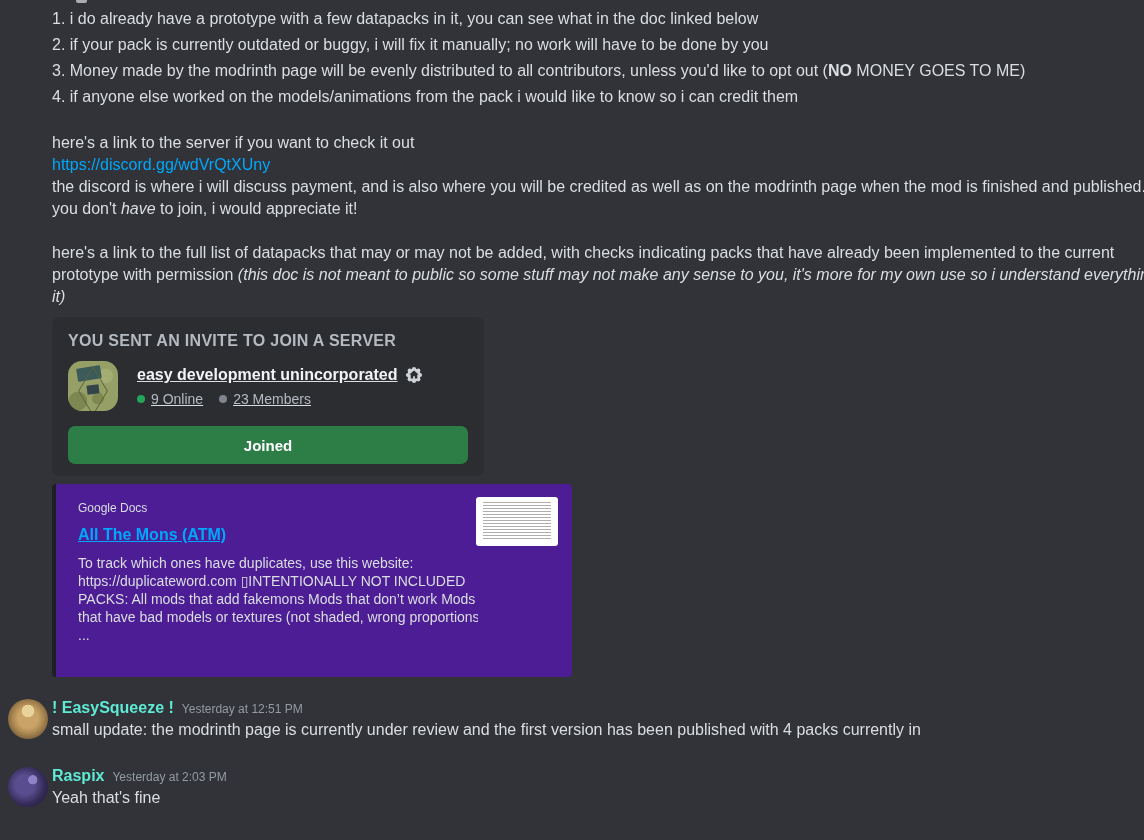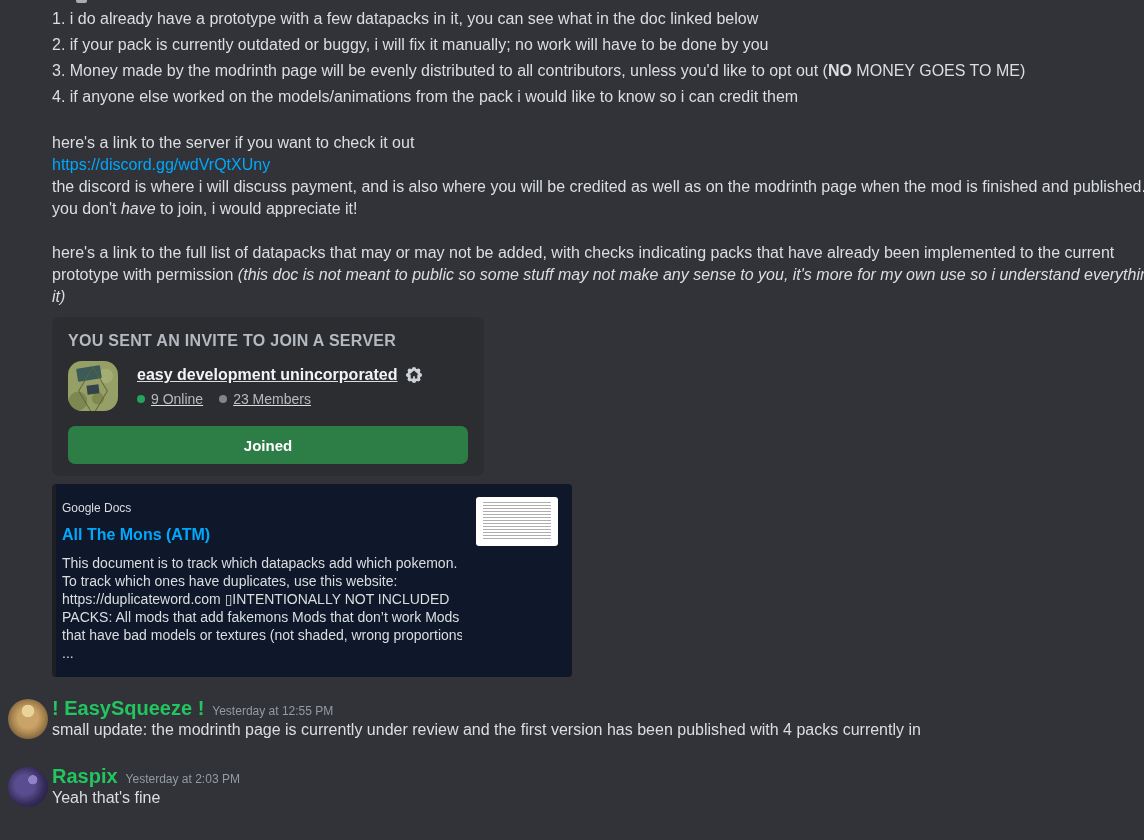--- a/index.html
+++ b/index.html
@@ -44,26 +44,26 @@
   .dot.online{background:#23a55a;}
   .dot.members{background:#80848e;margin-left:16px;}
   .joined-btn{
     margin-top:15px;width:100%;height:38px;border:none;border-radius:7px;
     background:#2d7d46;color:#fff;font-weight:600;font-size:15px;cursor:pointer;
     font-family:"Liberation Sans",sans-serif;
   }
 
   
   .docs-embed{
-    margin-top:8px;width:520px;background:#0f172a;border-radius:4px;
+    margin-top:8px;width:520px;background:#4c1d95;border-radius:4px;
     border-left:4px solid #1e1f22;box-sizing:border-box;
-    padding:16px 16px 16px 6px;height:193px;position:relative;
+    padding:16px 16px 16px 22px;height:193px;position:relative;
   }
   .provider{font-size:12px;color:#dbdee1;line-height:16px;}
-  .docs-title{margin-top:8px;font-size:16px;font-weight:700;line-height:22px;color:#00a8fc;cursor:pointer;}
+  .docs-title{margin-top:8px;font-size:16px;font-weight:700;line-height:22px;color:#00a8fc;cursor:pointer;text-decoration:underline;}
   .docs-desc{margin-top:8px;font-size:14px;color:#dbdee1;width:400px;}
   .docs-desc .dline{height:18px;line-height:18px;white-space:nowrap;overflow:hidden;}
   .thumb{
     position:absolute;right:14px;top:13px;width:82px;height:49px;background:#ffffff;border-radius:3px;
     overflow:hidden;cursor:pointer;
   }
   .thumb-text{
     position:absolute;left:7px;right:7px;top:5px;bottom:5px;
     background:repeating-linear-gradient(180deg,#9a9a9a 0 1px,transparent 1px 3px);
     opacity:.8;
@@ -78,21 +78,21 @@
     background:
       radial-gradient(circle at 50% 30%, #e8d49a 0 18%, transparent 19%),
       radial-gradient(circle at 50% 48%, #caa368 0 34%, #a8854f 55%, #6d5738 80%, #4e3f2a 100%);
   }
   .avatar.raspix{
     background:
       radial-gradient(circle at 62% 32%, #8f82c8 0 12%, transparent 13%),
       radial-gradient(circle at 42% 45%, #5a4d8f 0 30%, #352c59 60%, #191431 100%);
   }
   .msg-header{height:22px;line-height:22px;white-space:nowrap;}
-  .username{font-weight:700;color:#22c55e;font-size:20px;cursor:pointer;}
+  .username{font-weight:700;color:#5eead4;font-size:16px;cursor:pointer;}
   .timestamp{font-size:12px;color:#949ba4;margin-left:8px;}
   .msg-text{height:22px;line-height:22px;white-space:nowrap;}
   .m2{margin-top:20px;}
   .m3{margin-top:24px;}
 </style>
 </head>
 <body>
 
 <div class="canvas">
   <div class="cutoff-fragment"></div>
@@ -153,36 +153,35 @@
           </div>
         </div>
       </div>
       <button class="joined-btn">Joined</button>
     </div>
 
     <div class="docs-embed">
       <div class="provider">Google Docs</div>
       <div class="docs-title">All The Mons (ATM)</div>
       <div class="docs-desc">
-        <div class="dline">This document is to track which datapacks add which pokemon.</div>
         <div class="dline">To track which ones have duplicates, use this website:</div>
         <div class="dline">https://duplicateword.com ▯INTENTIONALLY NOT INCLUDED</div>
         <div class="dline">PACKS: All mods that add fakemons Mods that don’t work Mods</div>
         <div class="dline">that have bad models or textures (not shaded, wrong proportions,</div>
         <div class="dline">...</div>
       </div>
       <div class="thumb">
         <div class="thumb-text"></div>
       </div>
     </div>
 
     <div class="message m2">
       <div class="avatar easysqueeze"></div>
       <div class="msg-header">
-        <span class="username">! EasySqueeze !</span><span class="timestamp">Yesterday at 12:55 PM</span>
+        <span class="username">! EasySqueeze !</span><span class="timestamp">Yesterday at 12:51 PM</span>
       </div>
       <div class="msg-text">small update: the modrinth page is currently under review and the first version has been published with 4 packs currently in</div>
     </div>
 
     <div class="message m3">
       <div class="avatar raspix"></div>
       <div class="msg-header">
         <span class="username">Raspix</span><span class="timestamp">Yesterday at 2:03 PM</span>
       </div>
       <div class="msg-text">Yeah that's fine</div>

